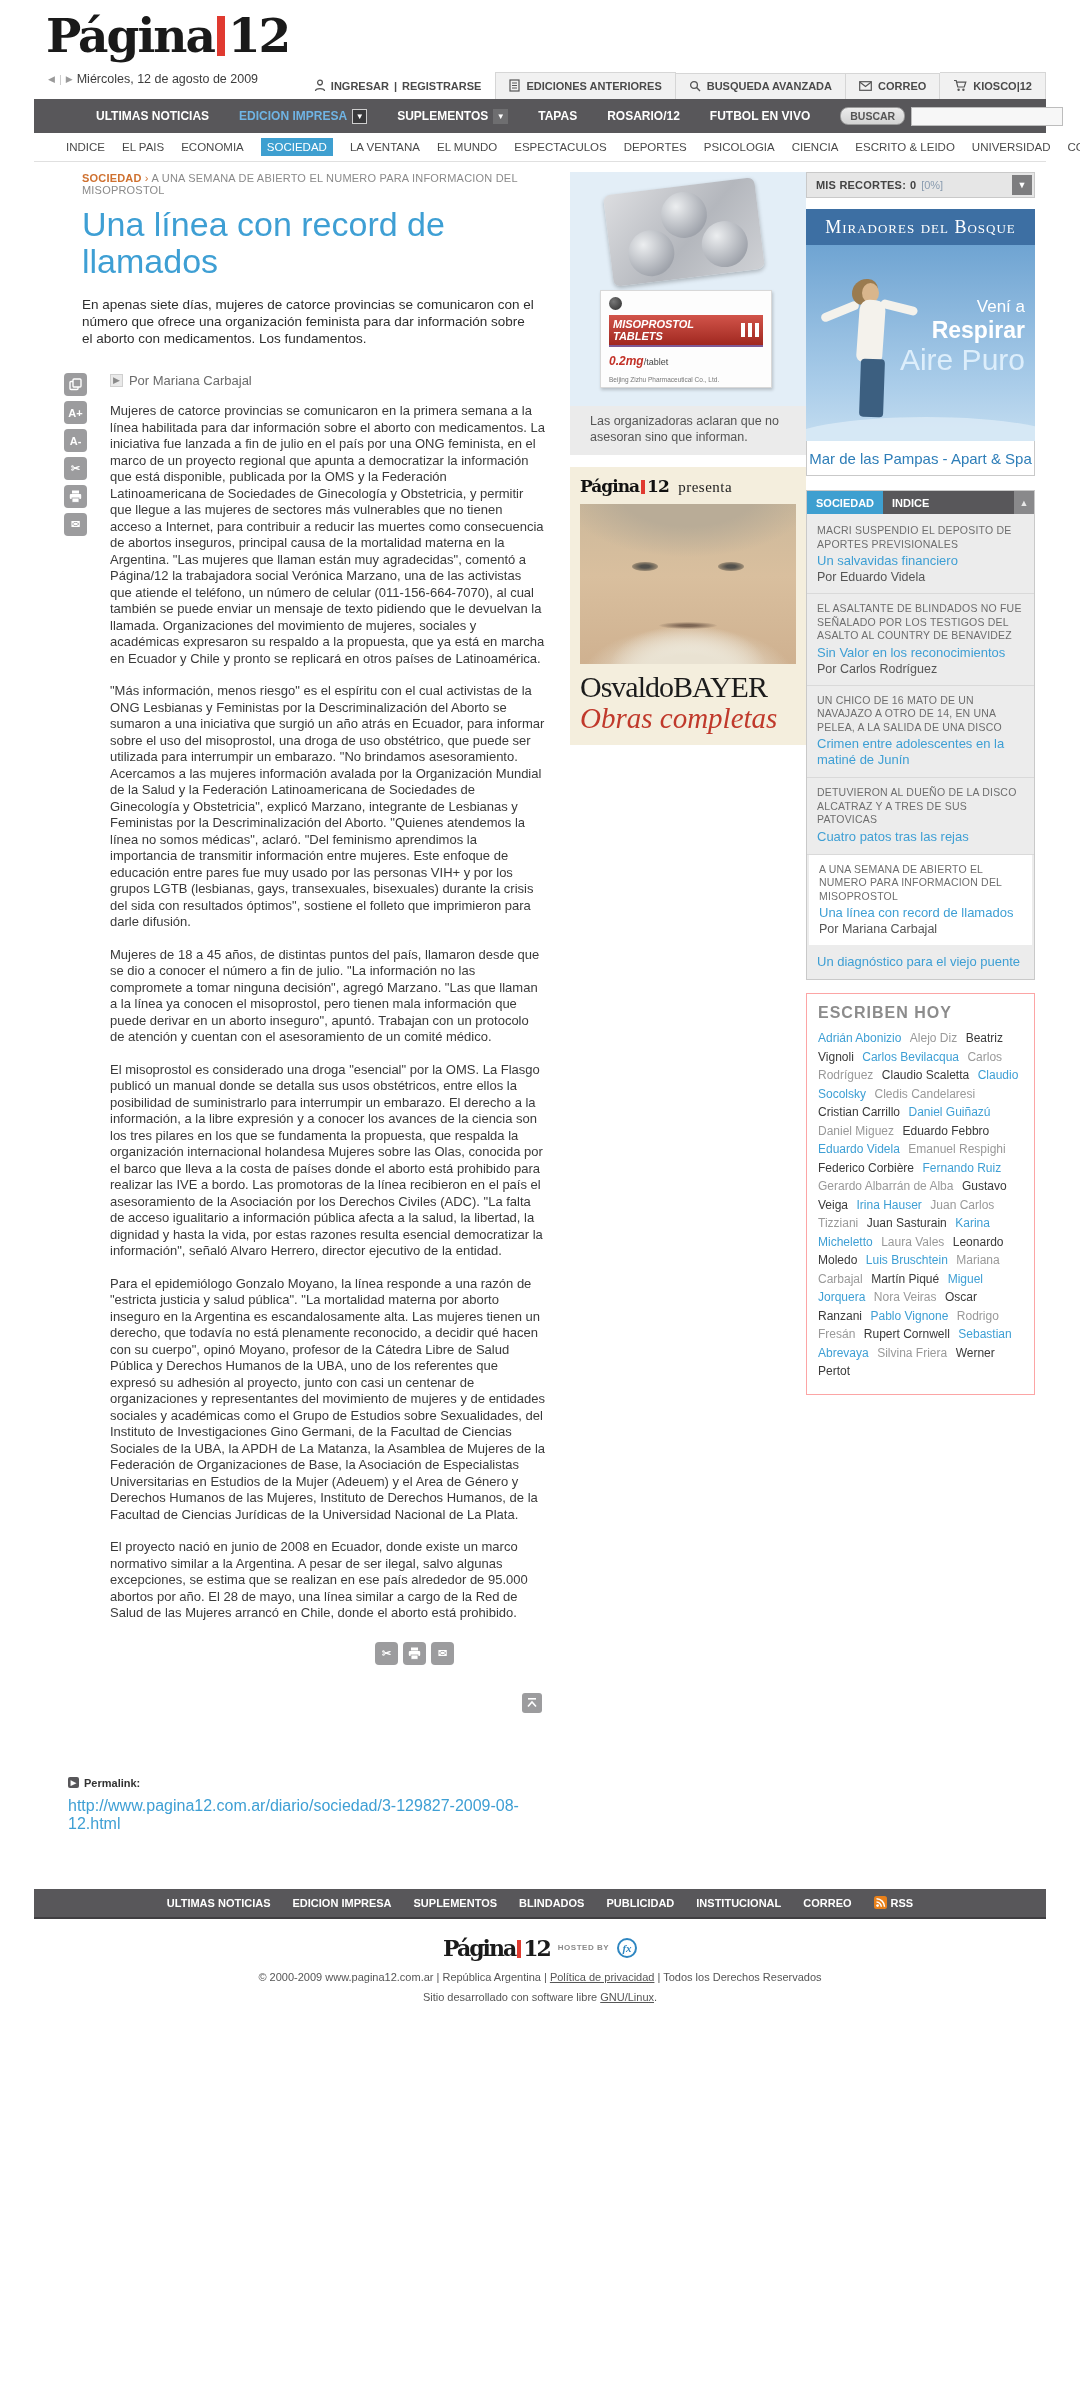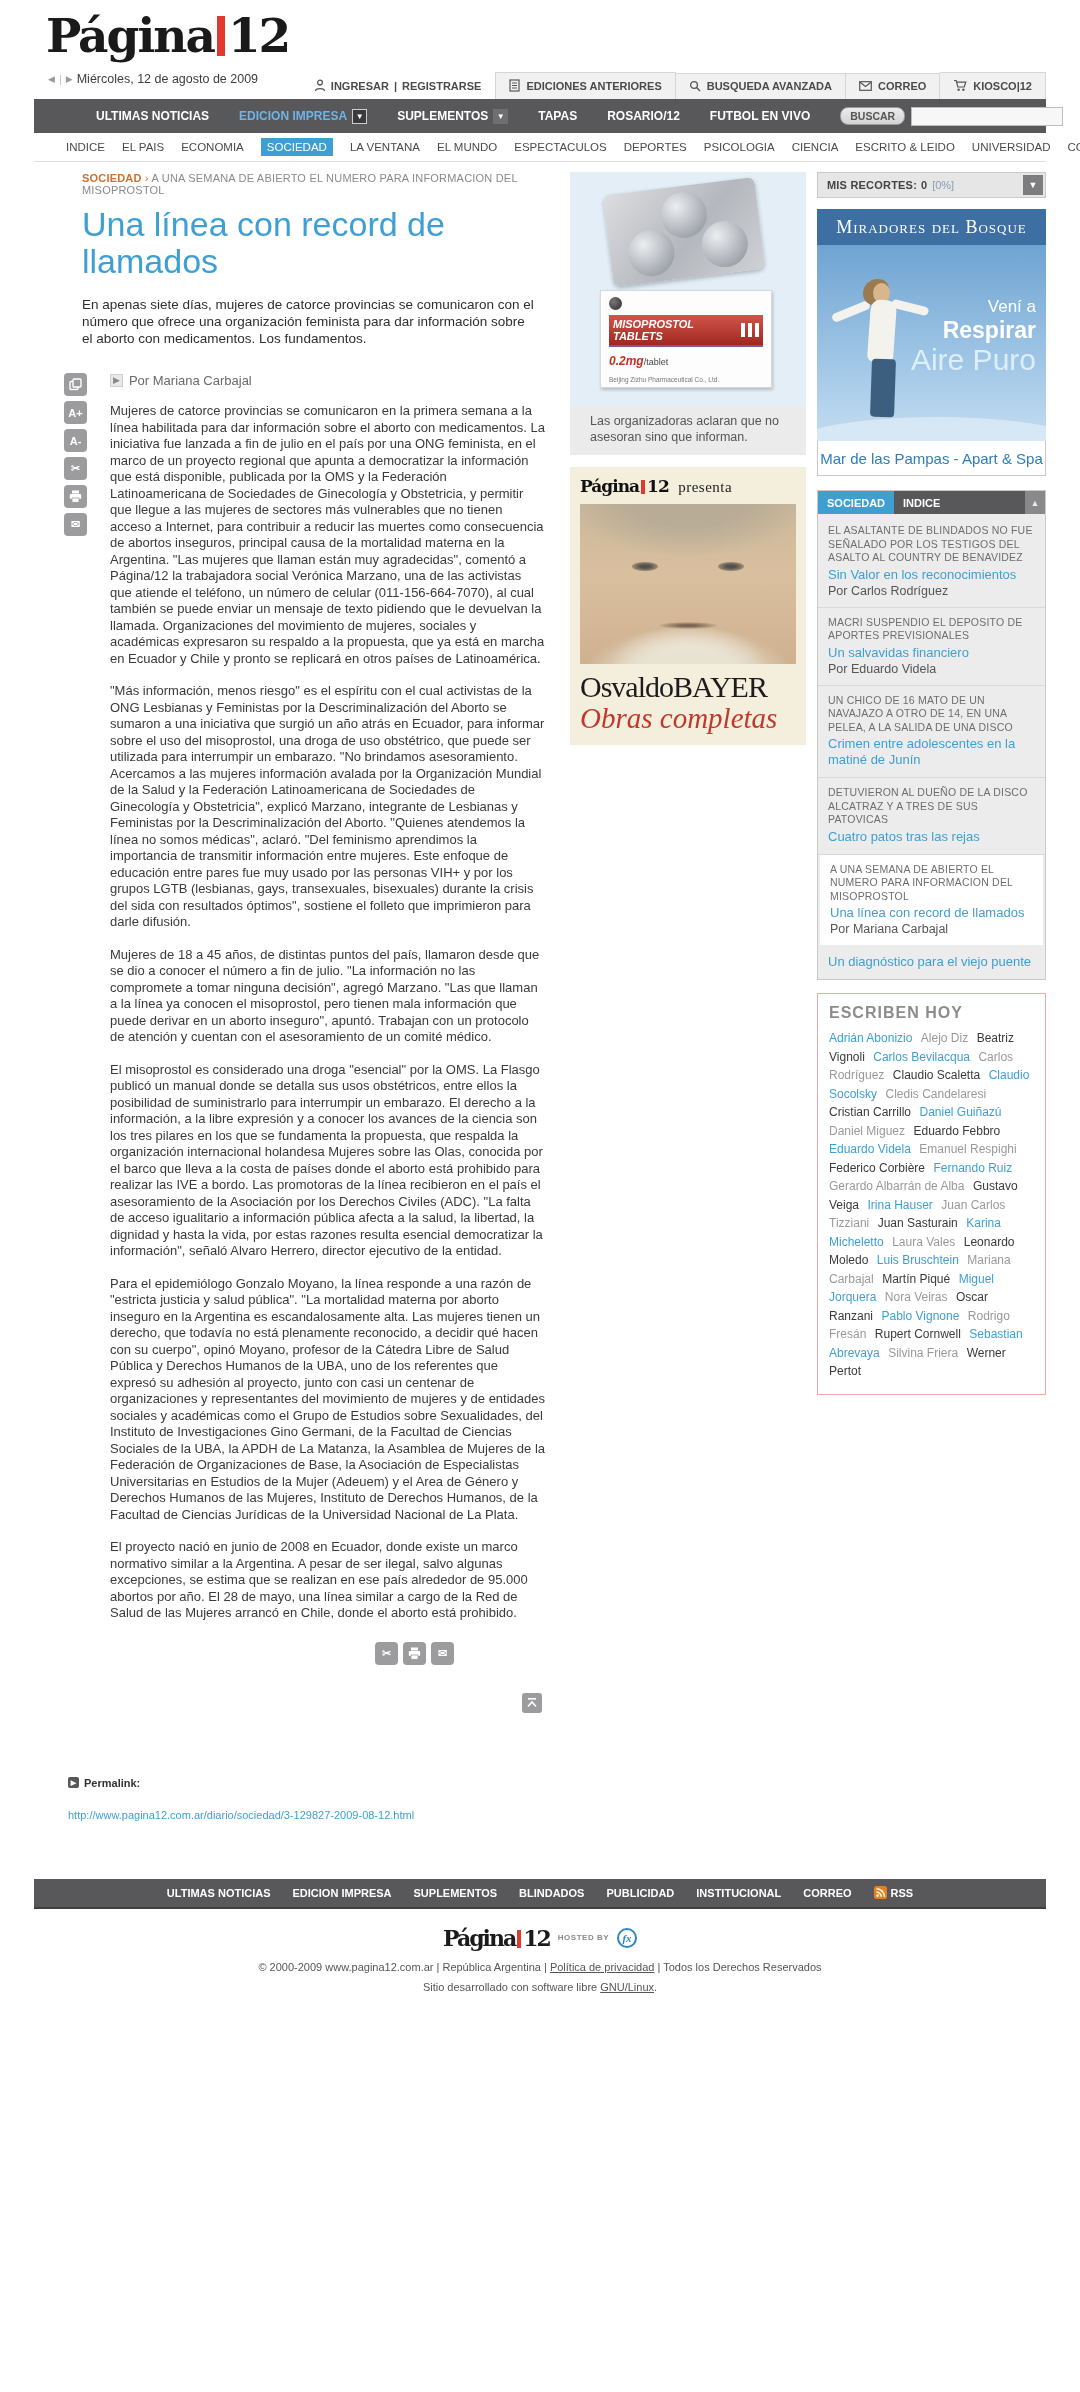--- a/index.html
+++ b/index.html
@@ -36,42 +36,42 @@
 
   
   .secnav { height:29px; display:flex; align-items:center; gap:17px; padding-left:32px; border-bottom:1px solid #e0e0e0; }
   .snav-item { font-size:11.5px; color:#4a4a4a; white-space:nowrap; }
   .snav-item.active { background:#3e9fd0; color:#fff; padding:3px 6px; }
 
   
   .content { display:flex; align-items:flex-start; padding:10px 0 0 30px; }
   .col-left { width:482px; }
   .col-mid { width:236px; margin-left:24px; }
-  .col-right { width:229px; margin-left:11px; }
+  .col-right { width:229px; }
 
   
   .breadcrumb { margin-left:18px; font-size:11px; letter-spacing:.2px; }
   .breadcrumb .bc-section { color:#cf7130; font-weight:bold; }
   .breadcrumb .bc-sep { color:#cf7130; margin:0 3px; }
   .breadcrumb .bc-kicker { color:#8a8a8a; }
   .article-title { margin:10px 0 0 18px; font-size:34px; line-height:37px; color:#3e9fd4; font-weight:normal; width:455px; }
   .article-lead { margin:16px 0 0 18px; width:452px; font-size:13.5px; line-height:17px; color:#2e2e2e; }
   .article-body { margin-top:26px; position:relative; padding-left:46px; }
   .toolbar { position:absolute; left:0; top:0; display:flex; flex-direction:column; gap:5px; }
   .tool-btn { width:23px; height:23px; background:#9c9c9e; border-radius:4px; color:#fff; display:flex; align-items:center; justify-content:center; font-size:11px; font-weight:bold; cursor:pointer; }
   .byline { font-size:13px; color:#6b6b6b; margin-bottom:15px; display:flex; align-items:center; gap:6px; }
   .byline-play { color:#8a8a8a; font-size:9px; background:#e9e9e9; border:1px solid #cfcfcf; padding:0 2px; line-height:11px; }
   .para { font-size:13px; line-height:16.5px; color:#3a3a3a; margin-bottom:16px; width:436px; }
   .share-row { display:flex; justify-content:flex-end; gap:5px; margin-top:20px; padding-right:92px; }
   .top-row { display:flex; justify-content:flex-end; margin-top:28px; padding-right:4px; }
   .top-btn { width:20px; height:20px; background:#9c9c9e; border-radius:3px; display:flex; align-items:center; justify-content:center; cursor:pointer; }
   .permalink { margin-top:64px; padding-left:4px; }
   .permalink-label { display:flex; align-items:center; gap:5px; font-size:11px; font-weight:bold; color:#333; }
   .perma-play { width:11px; height:11px; background:#58575a; color:#fff; font-size:7px; display:inline-flex; align-items:center; justify-content:center; border-radius:2px; }
-  .permalink-url { display:inline-block; margin-top:20px; font-size:11px; color:#3e9fd4; }
+  .permalink-url { display:inline-block; margin-top:8px; font-size:16px; color:#3e9fd4; }
 
   
   .photo-img { background:#e3eef7; height:234px; position:relative; overflow:hidden; }
   .blister { position:absolute; left:38px; top:14px; width:152px; height:92px; background:linear-gradient(135deg,#dcdde0,#b4b7bd 55%,#cfd1d5); border-radius:7px; transform:rotate(-7deg); box-shadow:0 2px 4px rgba(0,0,0,.25); }
   .pill { position:absolute; width:46px; height:46px; border-radius:50%; background:radial-gradient(circle at 35% 30%, #eceef0, #9fa3ab 75%); }
   .pill1 { left:55px; top:6px; } .pill2 { left:18px; top:40px; } .pill3 { left:92px; top:40px; }
   .pack { position:absolute; left:30px; top:118px; width:172px; height:98px; background:#fdfdfd; border:1px solid #d8d8d8; box-shadow:1px 2px 3px rgba(0,0,0,.2); padding:6px 8px; }
   .pack-logo { width:13px; height:13px; border-radius:50%; background:radial-gradient(circle at 35% 35%, #777, #2a2a2a); }
   .pack-band { margin-top:5px; background:linear-gradient(#d2544a,#a02820); color:#fff; font-size:11px; font-weight:bold; font-style:italic; padding:3px 4px; display:flex; align-items:center; gap:6px; border-bottom:2px solid #7d5a96; }
   .band-stripes { margin-left:auto; display:flex; gap:3px; }
@@ -433,29 +433,29 @@
 
       <div class="idx-box">
         <div class="idx-header">
           <span class="idx-tab">SOCIEDAD</span>
           <span class="idx-title-lbl">INDICE</span>
           <span class="idx-up">▲</span>
         </div>
         <div class="idx-body">
 
             <div class="idx-item">
+              <div class="idx-kicker">MACRI SUSPENDIO EL DEPOSITO DE APORTES PREVISIONALES</div>
+              <a class="idx-link">Un salvavidas financiero</a>
+              <div class="idx-author">Por Eduardo Videla</div>
+            </div>
+
+            <div class="idx-item">
               <div class="idx-kicker">EL ASALTANTE DE BLINDADOS NO FUE SEÑALADO POR LOS TESTIGOS DEL ASALTO AL COUNTRY DE BENAVIDEZ</div>
               <a class="idx-link">Sin Valor en los reconocimientos</a>
               <div class="idx-author">Por Carlos Rodríguez</div>
-            </div>
-
-            <div class="idx-item">
-              <div class="idx-kicker">MACRI SUSPENDIO EL DEPOSITO DE APORTES PREVISIONALES</div>
-              <a class="idx-link">Un salvavidas financiero</a>
-              <div class="idx-author">Por Eduardo Videla</div>
             </div>
 
             <div class="idx-item">
               <div class="idx-kicker">UN CHICO DE 16 MATO DE UN NAVAJAZO A OTRO DE 14, EN UNA PELEA, A LA SALIDA DE UNA DISCO</div>
               <a class="idx-link">Crimen entre adolescentes en la matiné de Junín</a>
 
             </div>
 
             <div class="idx-item">
               <div class="idx-kicker">DETUVIERON AL DUEÑO DE LA DISCO ALCATRAZ Y A TRES DE SUS PATOVICAS</div>

